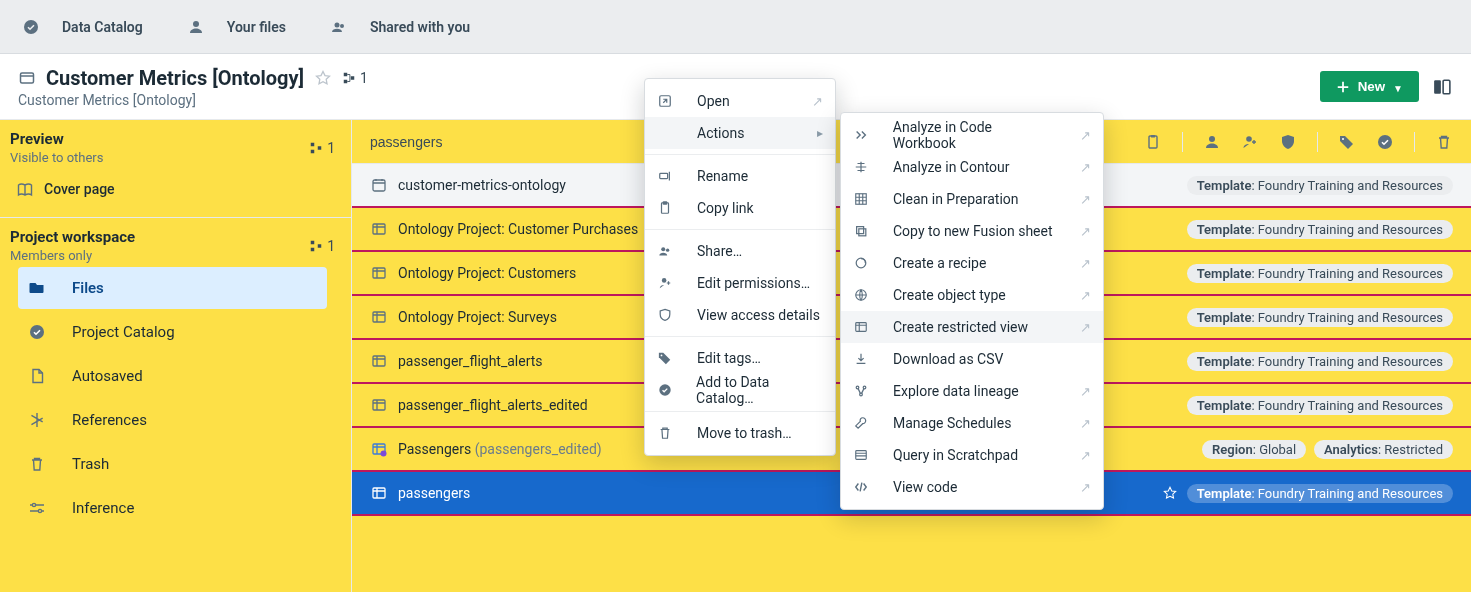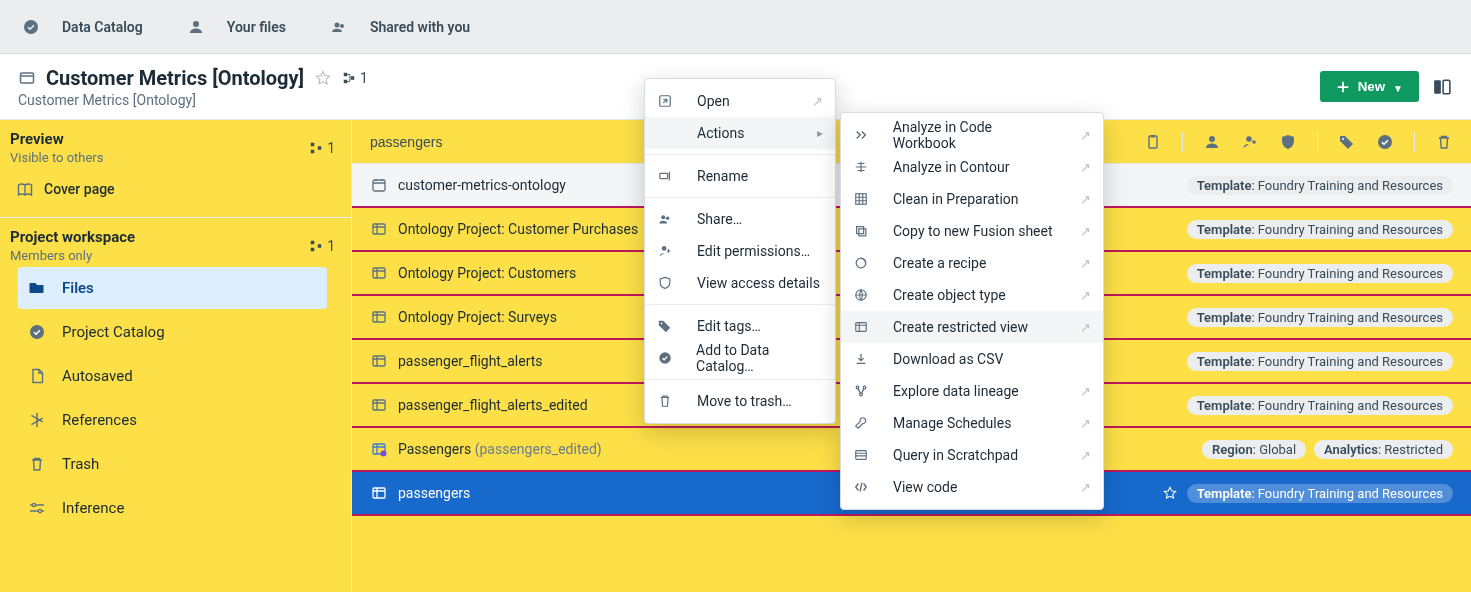--- a/index.html
+++ b/index.html
@@ -65,21 +65,21 @@
   .sidebar { width: 352px; border-right:1px solid #e6e9ec; display:flex; flex-direction:column; }
   .side-section { padding: 10px 16px 10px 10px; }
   .side-section + .side-section { border-top:1px solid #e6e9ec; }
   .side-row { display:flex; align-items:center; justify-content:space-between; }
   .side-heading { font-weight:700; font-size:15px; color:#1c2b36; }
   .side-sub { font-size:13px; color:#5c7080; margin-top:2px; }
   .side-chip { display:flex; align-items:center; gap:4px; color:#394b59; font-size:14px; }
   .cover-page { display:flex; align-items:flex-start; gap:10px; padding:8px 6px; margin-top:8px; cursor:pointer; color:#1c2b36; font-weight:500; }
   .side-nav { padding-top:4px; }
   .side-nav-item {
-    display:flex; align-items:center; gap:16px;
+    display:flex; align-items:center; gap:26px;
     padding: 12px 10px; border-radius:4px; margin:0 8px 2px 8px;
     cursor:pointer; color:#1c2b36; font-size:15px;
   }
   .side-nav-item.active { background:#dceeff; color:#0d4a8a; font-weight:600; }
   .side-nav-item .icon, .cover-page .icon { width:18px; height:18px; display:inline-flex; align-items:center; justify-content:center; color:#5c7080; }
   .side-nav-item.active .icon { color:#0d4a8a; }
 
   
   .content { flex:1; display:flex; flex-direction:column; min-width:0; }
   .content-header-row {
@@ -490,20 +490,29 @@
   <div class="menu-sep"></div>
   <div class="menu-item">
     <span class="mi-icon">
         <svg viewBox="0 0 16 16" width="14" height="14" fill="none" stroke="currentColor" stroke-width="1.4">
           <rect x="2" y="5" width="9" height="6" rx="1"></rect>
           <path d="M13 3v10"></path>
         </svg>
       </span>
     <span>Rename</span>
   </div>
+  <div class="menu-item">
+    <span class="mi-icon">
+        <svg viewBox="0 0 16 16" width="14" height="14" fill="none" stroke="currentColor" stroke-width="1.4">
+          <rect x="4" y="2" width="8" height="12" rx="1"></rect>
+          <rect x="6" y="1" width="4" height="2.5" rx="0.5" fill="currentColor"></rect>
+        </svg>
+      </span>
+    <span>Copy link</span>
+  </div>
   <div class="menu-sep"></div>
   <div class="menu-item">
     <span class="mi-icon">
         <svg viewBox="0 0 16 16" width="14" height="14" fill="currentColor">
           <circle cx="6" cy="6" r="2.3"></circle>
           <circle cx="11" cy="7" r="1.9"></circle>
           <path d="M1.5 13c0-1.9 2.3-3 4.5-3s4.5 1.1 4.5 3"></path>
         </svg>
       </span>
     <span>Share…</span>

